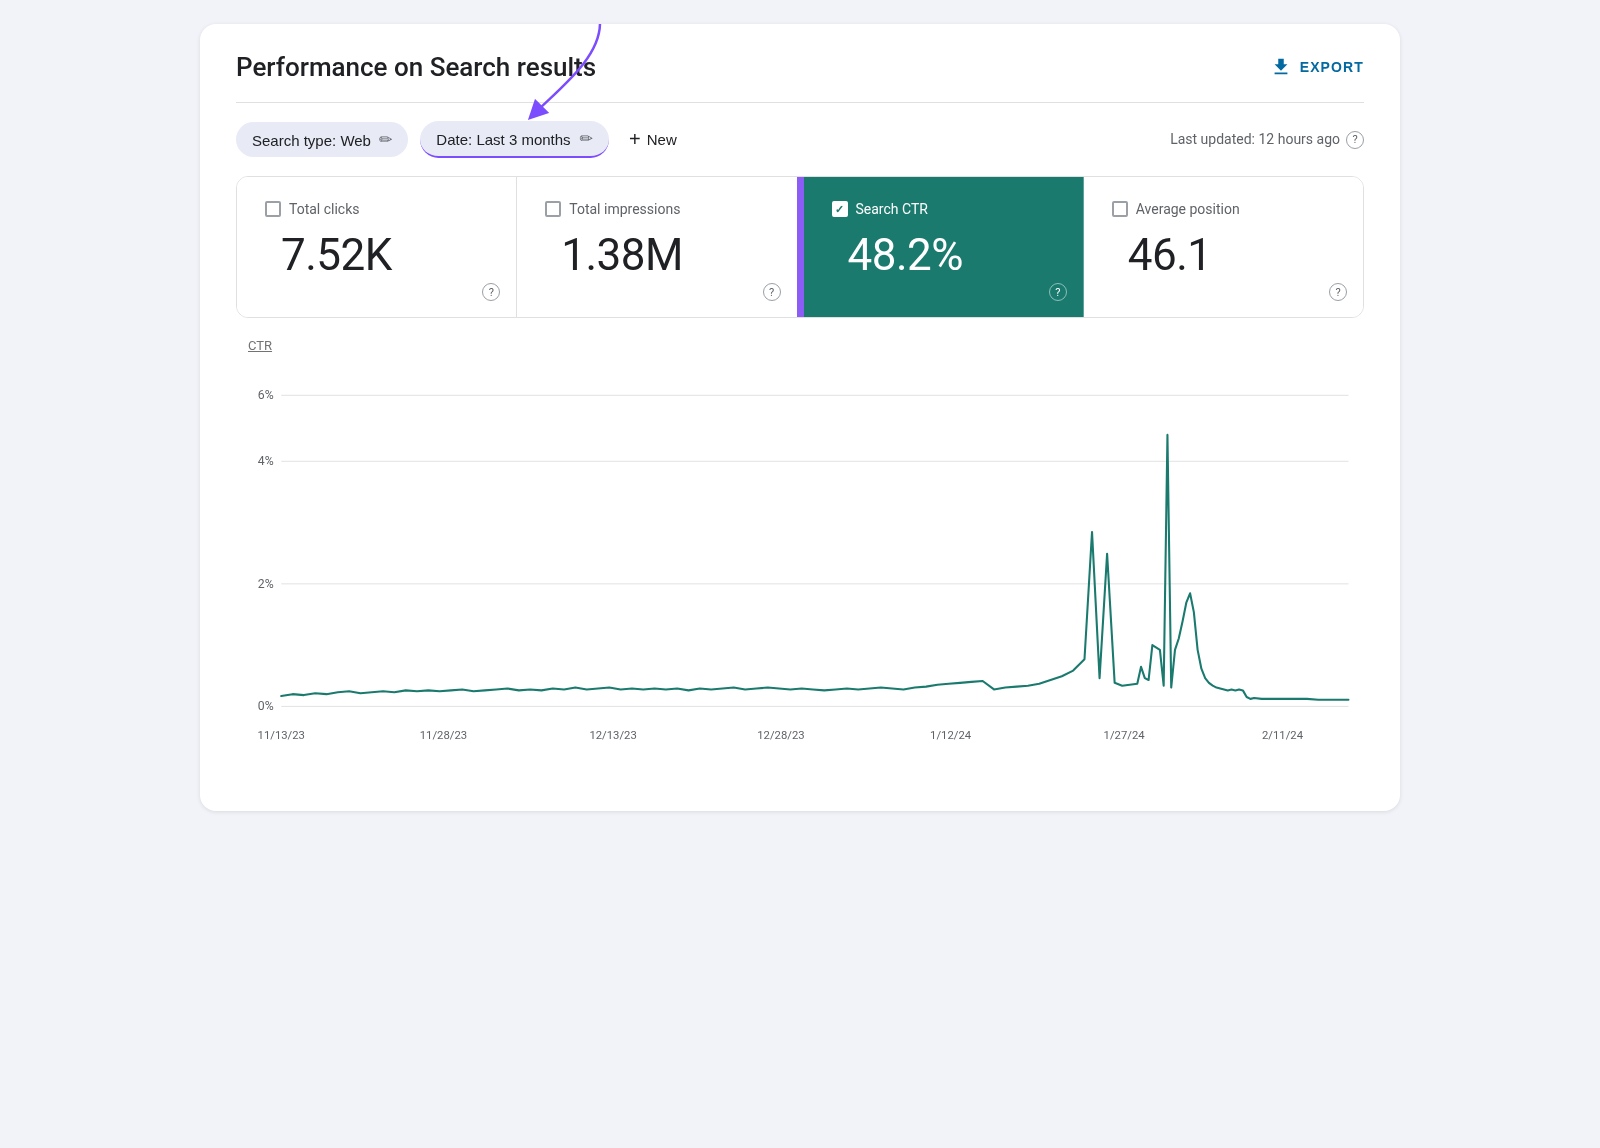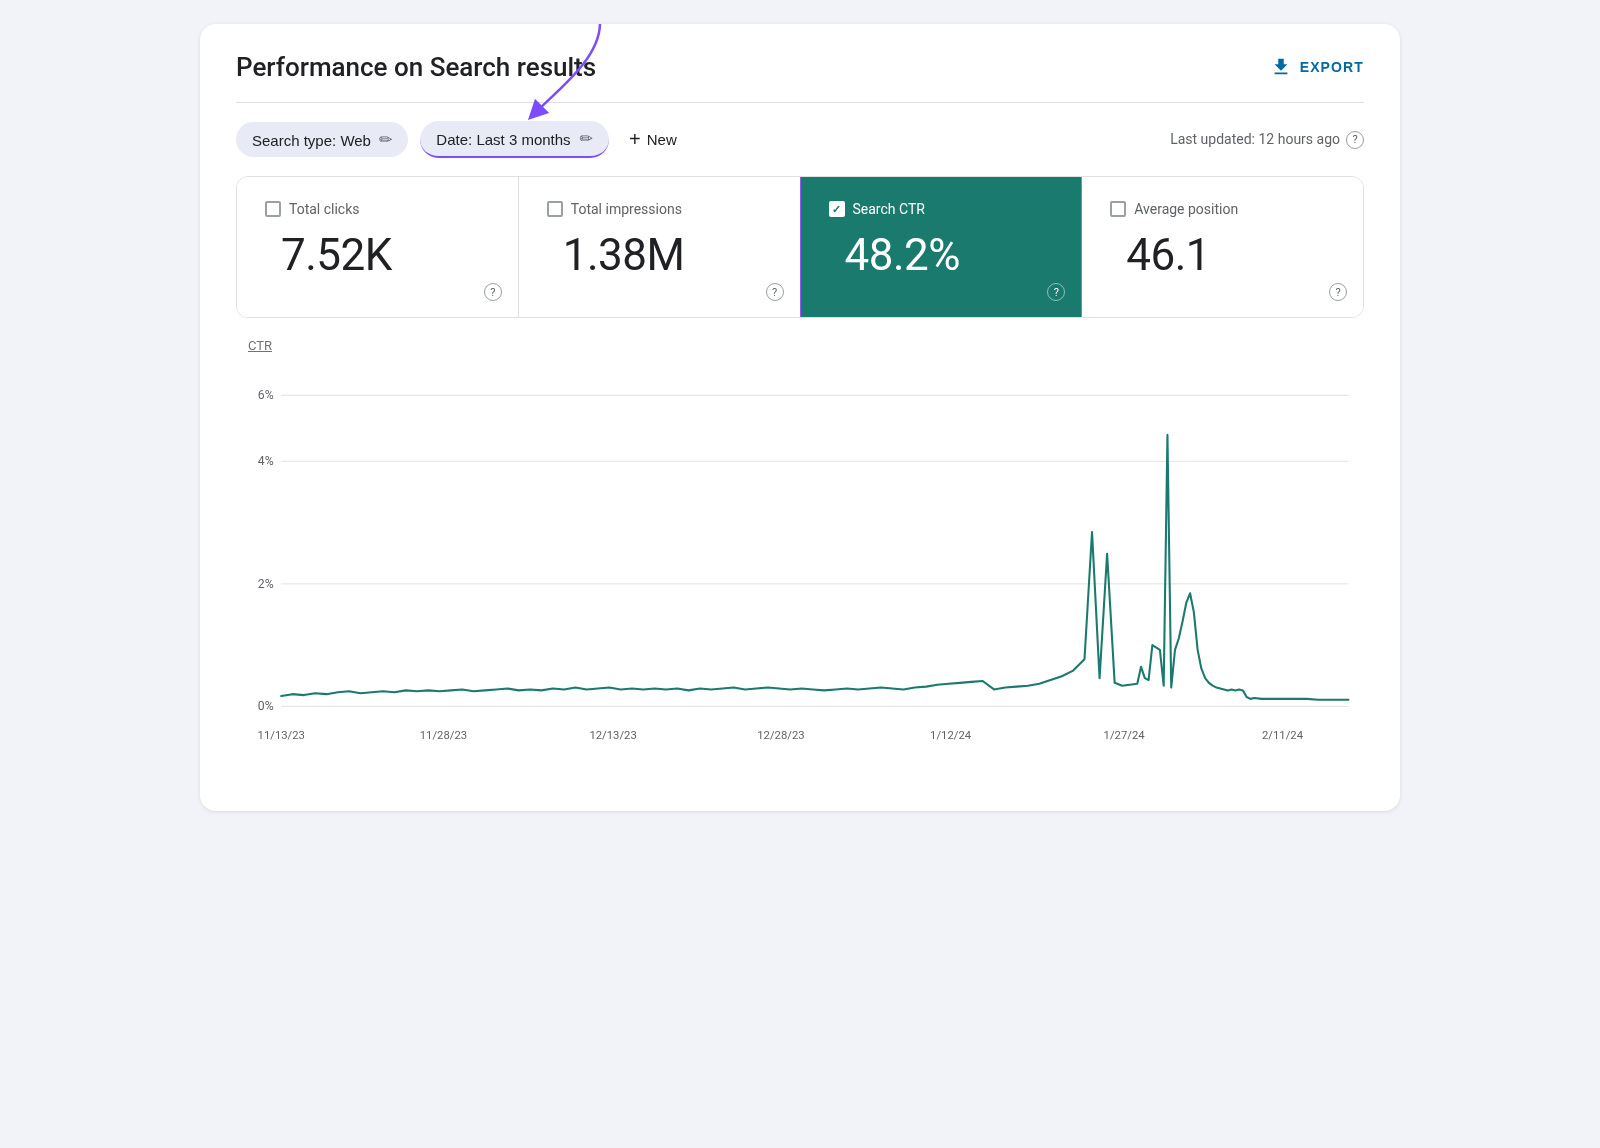--- a/index.html
+++ b/index.html
@@ -237,21 +237,21 @@
 
     <div class="metric-card" style="flex:1;padding:24px 28px 36px 28px;position:relative;border-right:1px solid #e0e0e0;">
       <div class="metric-label">
         <span class="metric-checkbox"></span>
         <span>Total clicks</span>
       </div>
       <div class="metric-value">7.52K</div>
       <span class="help-icon metric-help">?</span>
     </div>
 
-    <div class="metric-card" style="flex:1;padding:24px 28px 36px 28px;position:relative;border-right:1px solid #8b5cf6;">
+    <div class="metric-card" style="flex:1;padding:24px 28px 36px 28px;position:relative;border-right:7px solid #8b5cf6;">
       <div class="metric-label">
         <span class="metric-checkbox"></span>
         <span>Total impressions</span>
       </div>
       <div class="metric-value">1.38M</div>
       <span class="help-icon metric-help">?</span>
     </div>
 
     <div class="metric-card active" style="flex:1;padding:24px 28px 36px 28px;position:relative;border-right:1px solid rgba(255,255,255,0.3);">
       <div class="metric-label">

